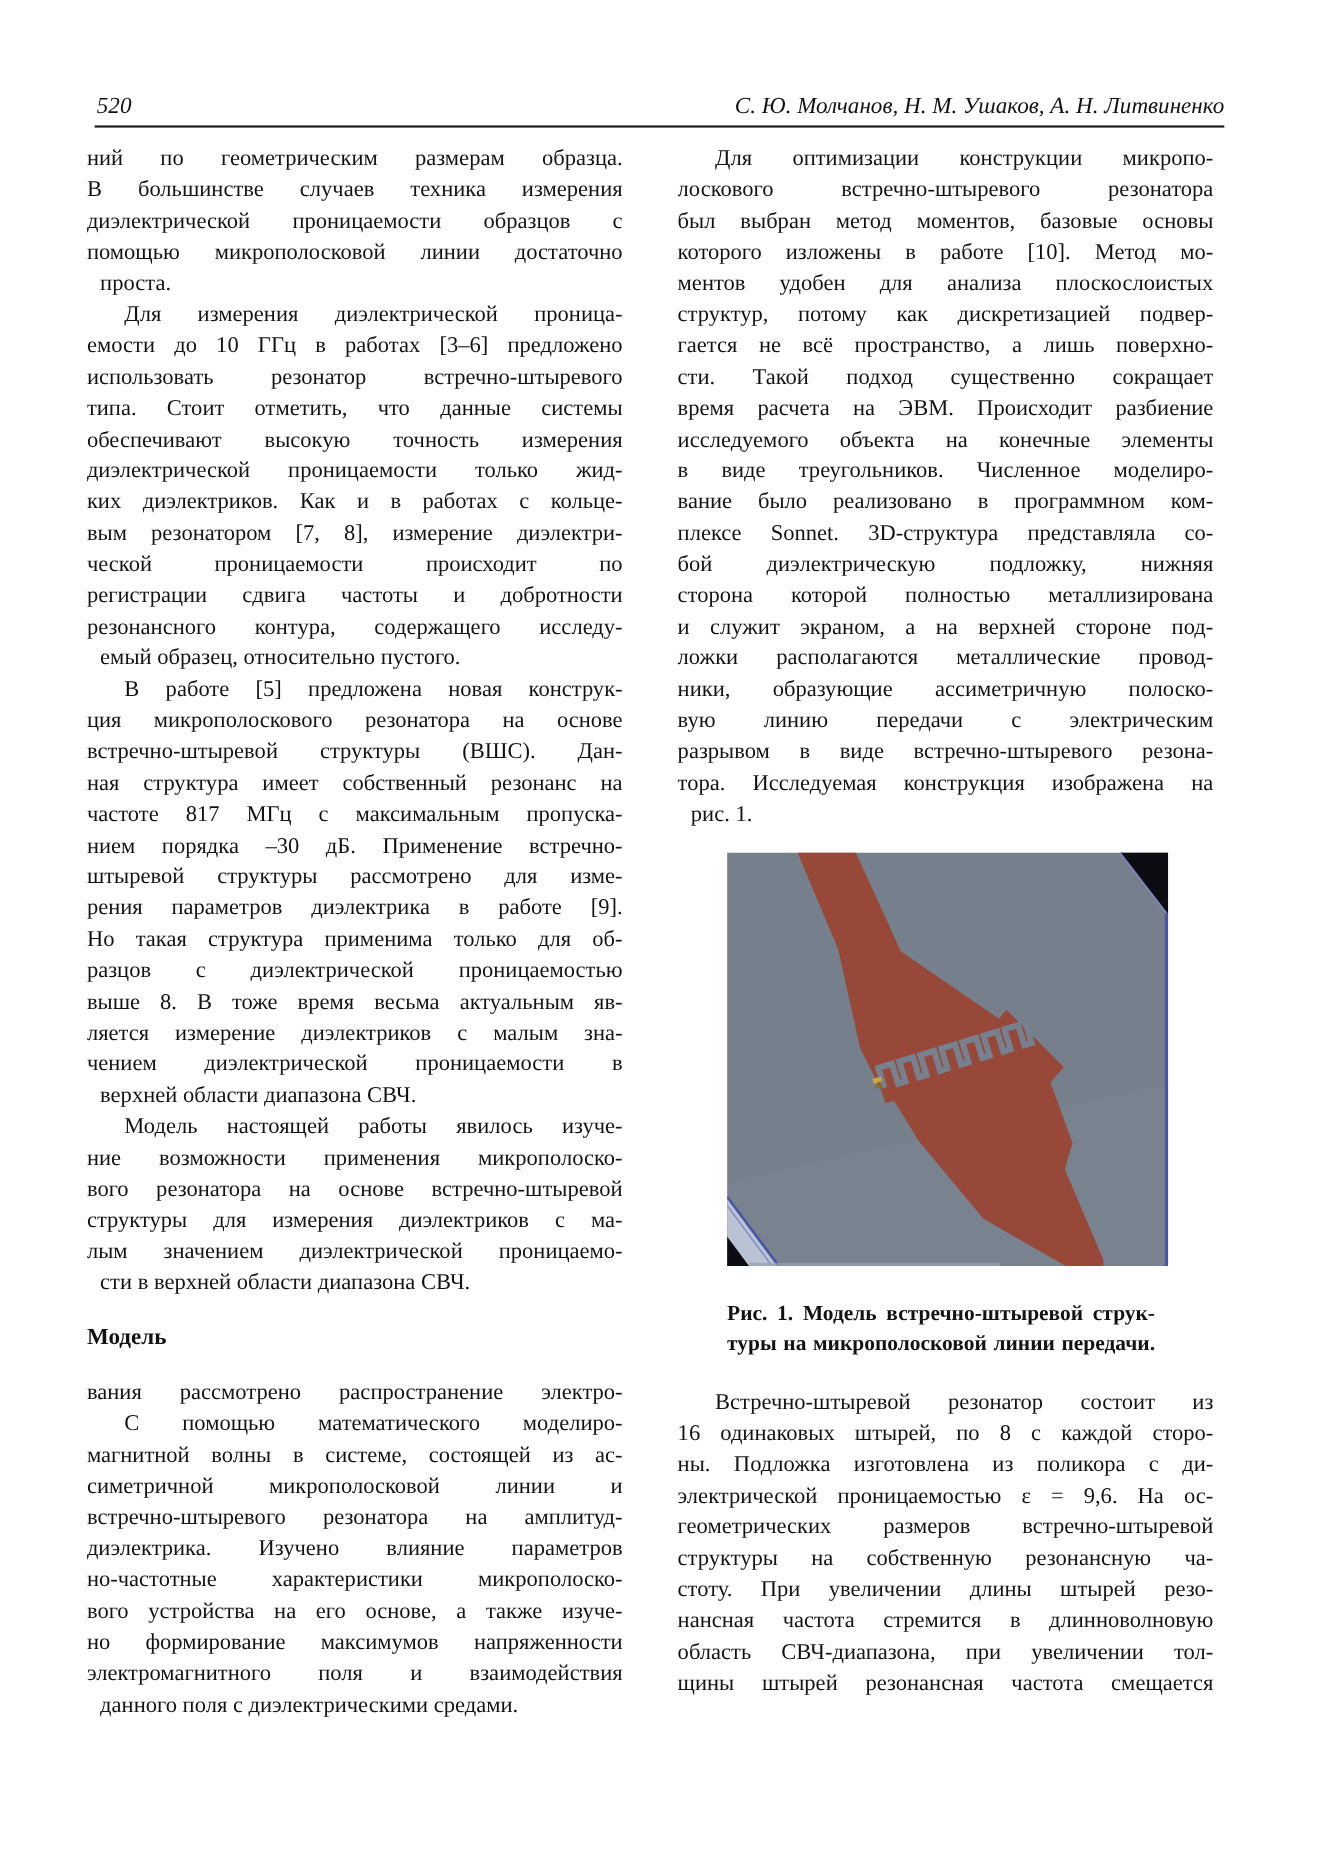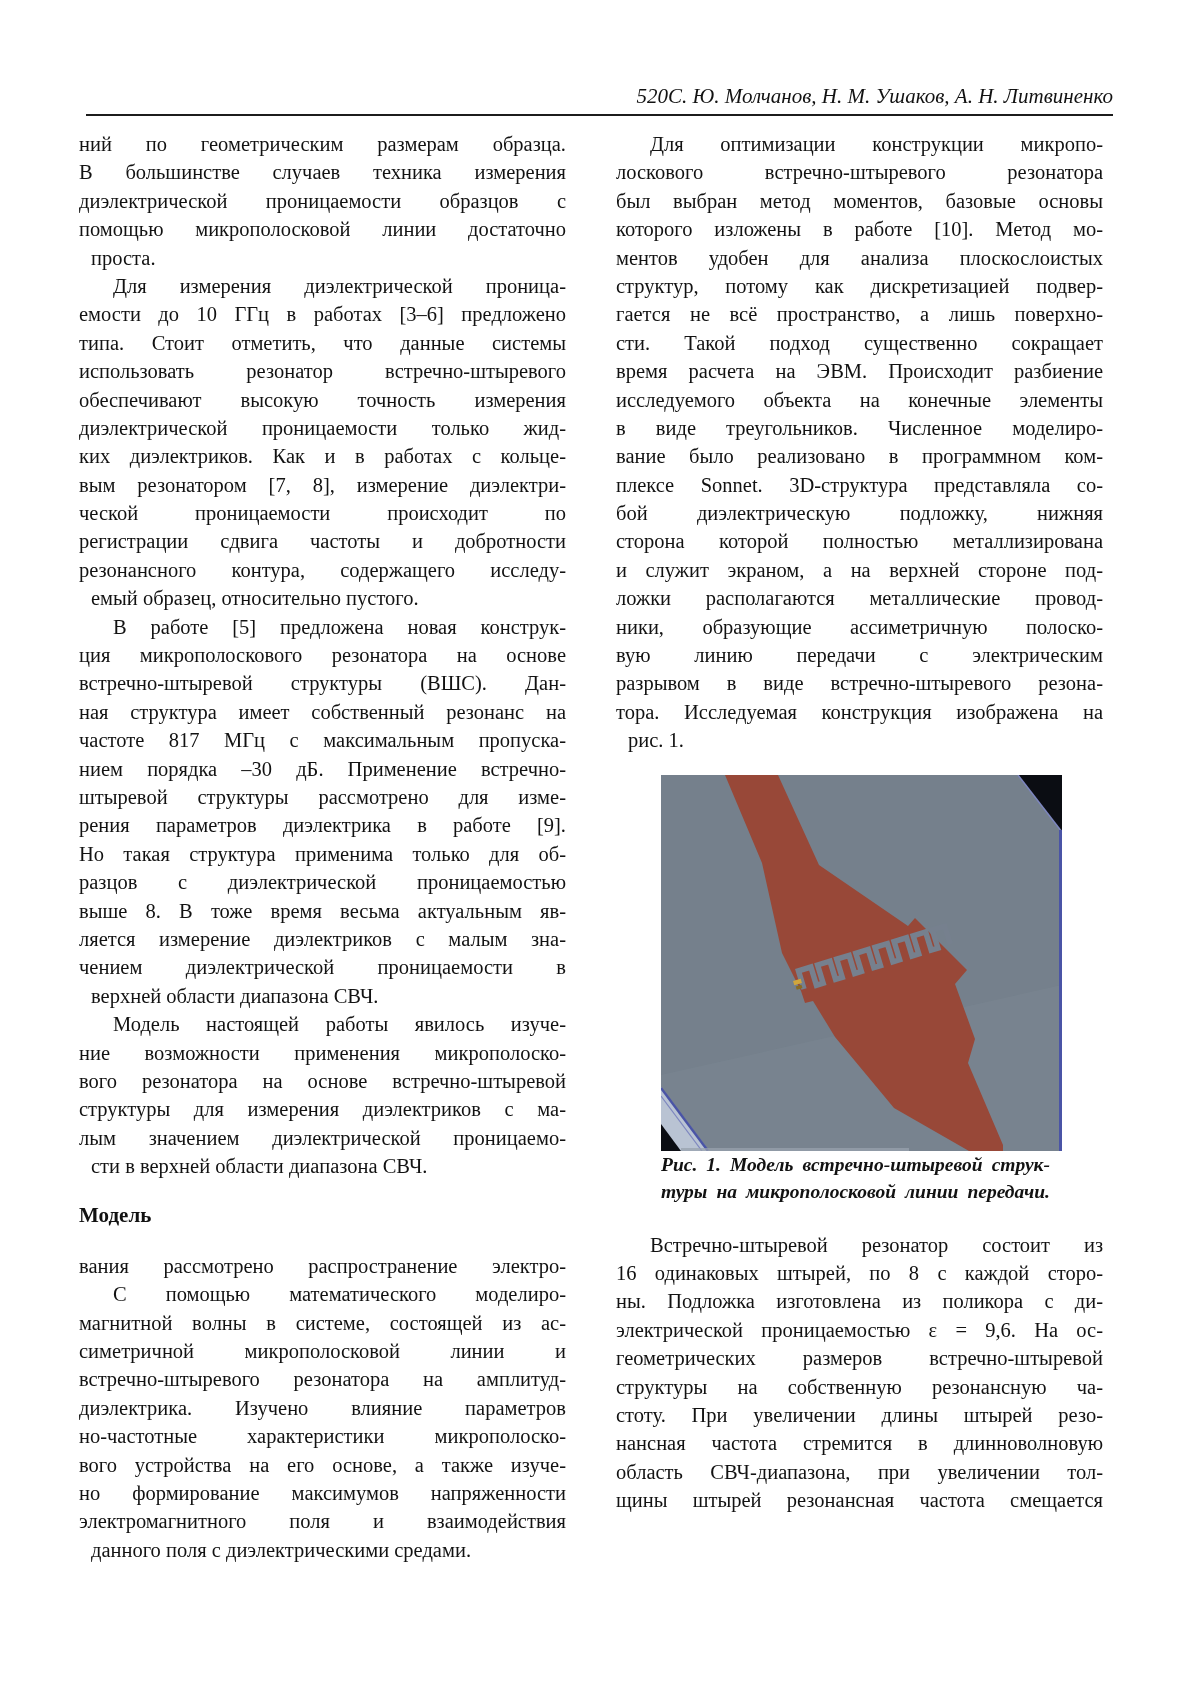--- a/index.html
+++ b/index.html
@@ -3,21 +3,21 @@
 <meta charset="utf-8">
 <style>
   html,body{margin:0;padding:0;background:#e8e8e8;}
   .page{
     position:relative;width:1200px;height:1698px;background:#ffffff;
     font-family:"Liberation Serif","DejaVu Serif",serif;color:#121212;
     margin:0 auto;overflow:hidden;
   }
   .pg-header{
     position:absolute;left:88px;top:84px;width:1025px;
-    display:flex;justify-content:flex-end;align-items:baseline;
+    display:flex;justify-content:space-between;align-items:baseline;
     font-style:italic;font-size:21px;
   }
   .header-rule{
     position:absolute;left:86px;top:114px;width:1027px;height:0;
     border-top:2px solid #1c1c1c;
   }
   .col{
     position:absolute;top:130px;width:487px;
     font-size:20.5px;line-height:28.4px;
   }
@@ -29,22 +29,22 @@
   }
   .line.indent{text-indent:34px;}
   .line.lastline{text-align-last:auto;margin-left:12px;}
   .sect-heading{
     font-weight:700;font-size:21px;text-align:left;
     margin:21px 0 22px 0;
   }
   .figure-wrap{margin:20px 0 26px 45px;width:401px;}
   .figure-wrap svg{display:block;}
   .fig-caption{
-    width:389px;
-    font-weight:700;font-style:italic;
+    margin-top:30px;width:389px;
+    font-weight:700;
     font-size:19.5px;line-height:27px;
   }
   .cap-line{text-align:justify;text-align-last:justify;height:27px;overflow:hidden;}
 </style>
 </head>
 <body>
 
 <div class="page">
 
   <div class="pg-header">
@@ -57,22 +57,22 @@
       <div>
         <div class="line">ний по геометрическим размерам образца.</div>
         <div class="line">В большинстве случаев техника измерения</div>
         <div class="line">диэлектрической проницаемости образцов с</div>
         <div class="line">помощью микрополосковой линии достаточно</div>
         <div class="line lastline">проста.</div>
       </div>
       <div>
         <div class="line indent">Для измерения диэлектрической проница-</div>
         <div class="line">емости до 10 ГГц в работах [3–6] предложено</div>
+        <div class="line">использовать резонатор встречно-штыревого</div>
         <div class="line">типа. Стоит отметить, что данные системы</div>
-        <div class="line">использовать резонатор встречно-штыревого</div>
         <div class="line">обеспечивают высокую точность измерения</div>
         <div class="line">диэлектрической проницаемости только жид-</div>
         <div class="line">ких диэлектриков. Как и в работах с кольце-</div>
         <div class="line">вым резонатором [7, 8], измерение диэлектри-</div>
         <div class="line">ческой проницаемости происходит по</div>
         <div class="line">регистрации сдвига частоты и добротности</div>
         <div class="line">резонансного контура, содержащего исследу-</div>
         <div class="line lastline">емый образец, относительно пустого.</div>
       </div>
       <div>

